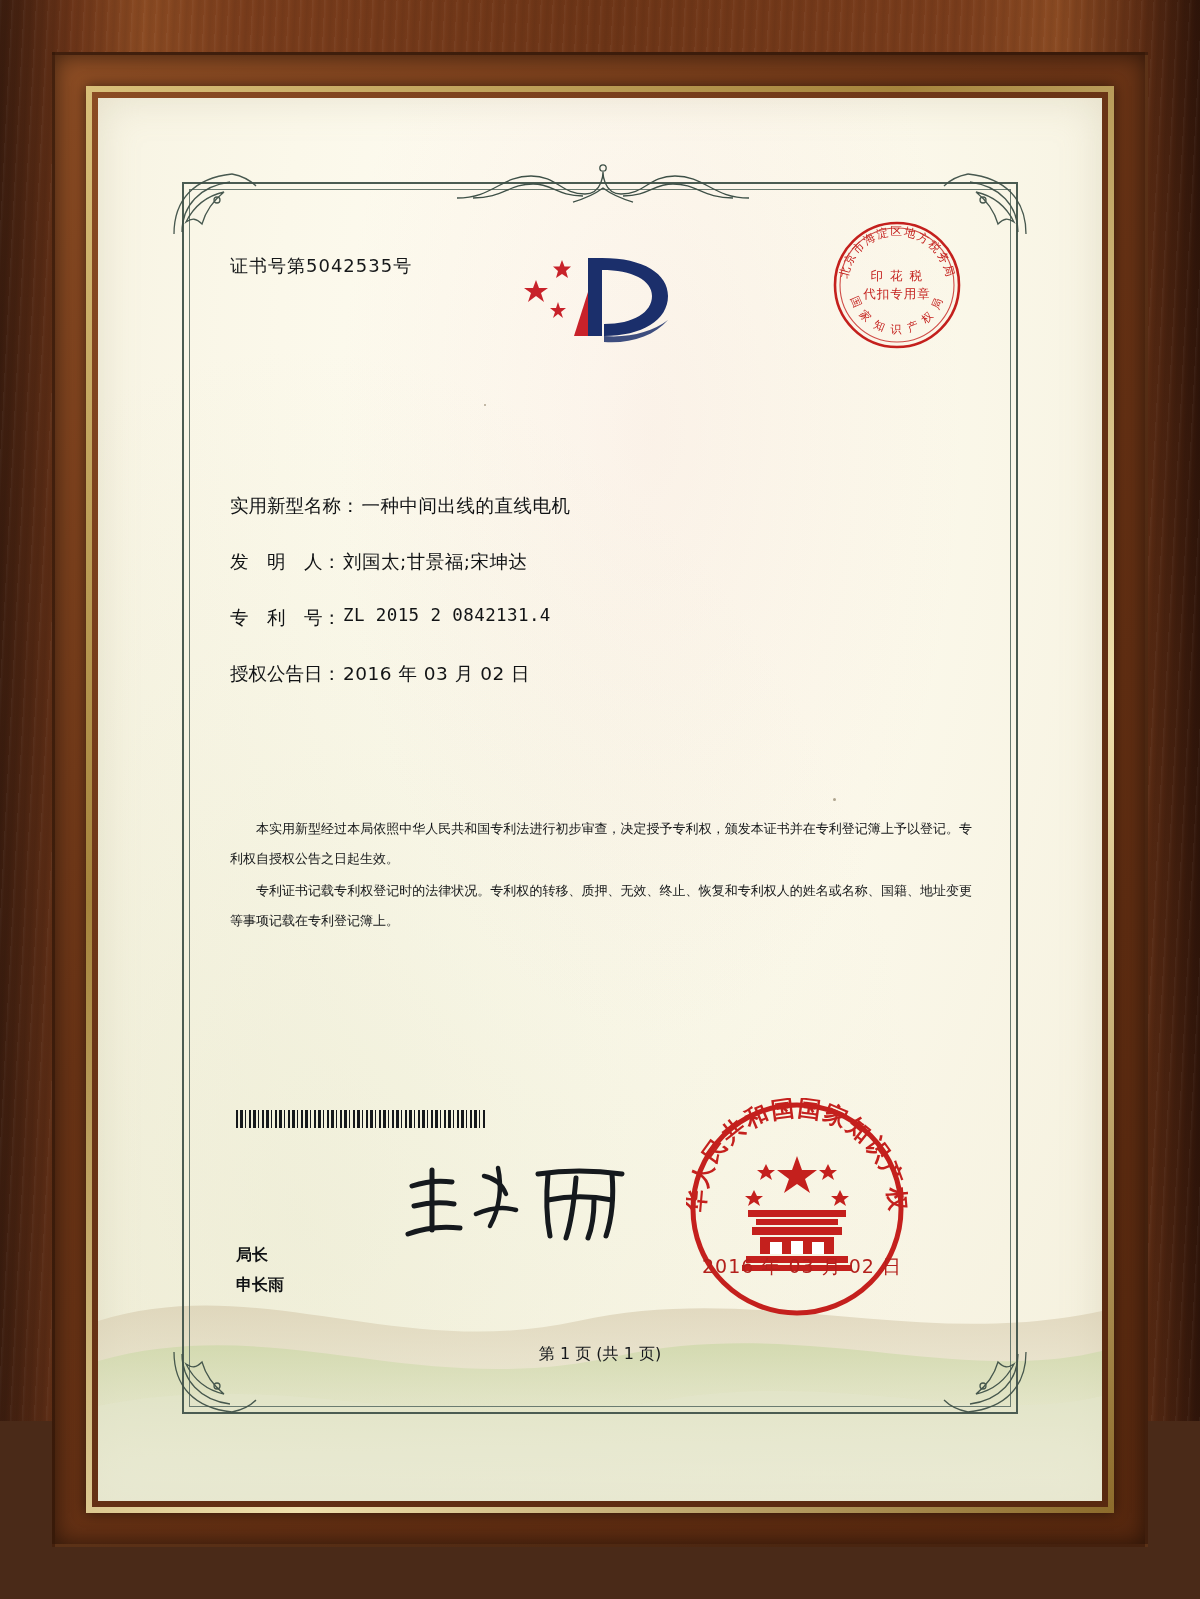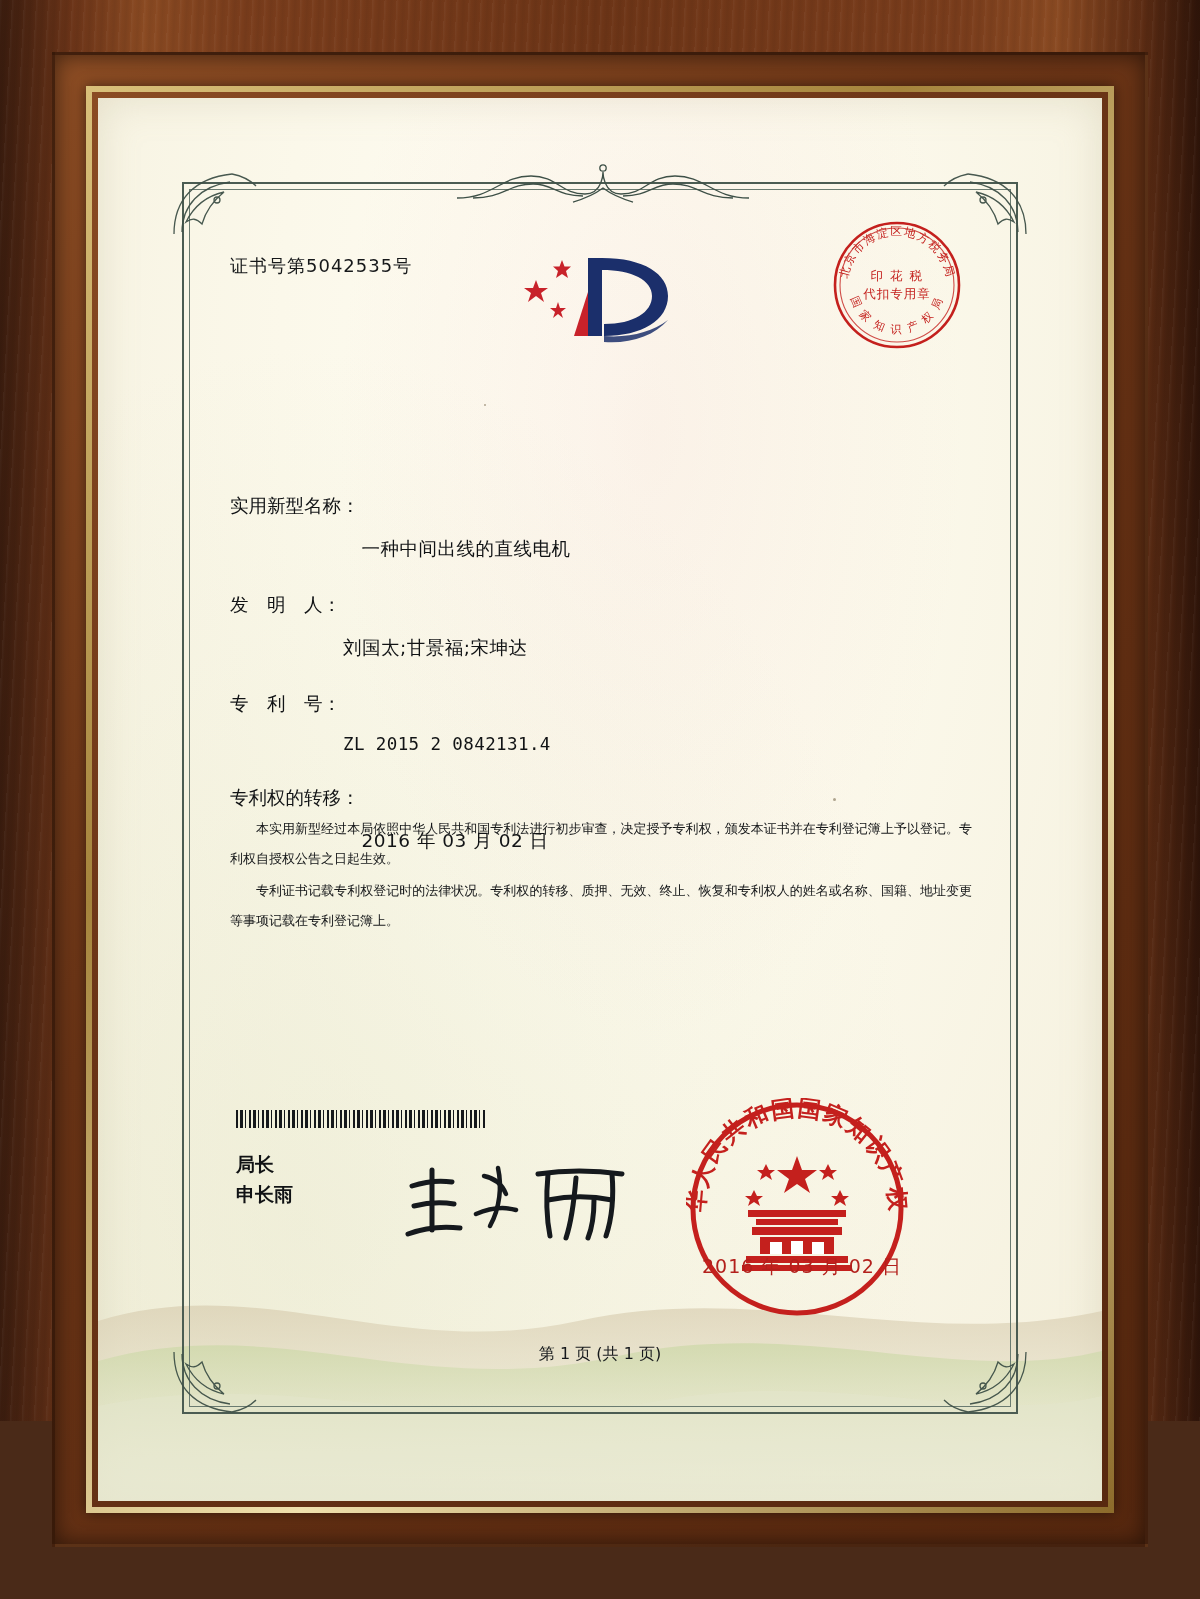--- a/index.html
+++ b/index.html
@@ -160,21 +160,20 @@
     font-size: 18.5px;
     color: #111315;
   }
   .field-label {
     white-space: pre;
     flex: 0 0 auto;
   }
   .field-value {
     margin-left: 2px;
     letter-spacing: .5px;
-    margin-top: 43px;
   }
   .field-value.mono {
     font-family: "DejaVu Sans Mono", "Liberation Mono", monospace;
     font-size: 17.5px;
     letter-spacing: 0.4px;
   }
 
   
   .body-text {
     position: absolute;
@@ -211,22 +210,22 @@
       transparent 2px, transparent 4px,
       #15181b 4px, #15181b 7px,
       transparent 7px, transparent 9px,
       #15181b 9px, #15181b 10px,
       transparent 10px, transparent 13px);
   }
 
   
   .sig-block {
     position: absolute;
-    left: 138px; top: 1051px;
-    font-size: 19px;
+    left: 138px; top: 1142px;
+    font-size: 16px;
     line-height: 30px;
     color: #101214;
     font-weight: 600;
   }
   .signature {
     position: absolute;
     left: 300px; top: 1058px;
     width: 260px; height: 92px;
     color: #15191d;
   }
@@ -387,21 +386,21 @@
       </div>
       <div class="field-row">
         <span class="field-label">发　明　人：</span>
         <span class="field-value">刘国太;甘景福;宋坤达</span>
       </div>
       <div class="field-row">
         <span class="field-label">专　利　号：</span>
         <span class="field-value mono">ZL 2015 2 0842131.4</span>
       </div>
       <div class="field-row">
-        <span class="field-label">专利权的转移：</span>
+        <span class="field-label">授权公告日：</span>
         <span class="field-value">2016 年 03 月 02 日</span>
       </div>
     </div>
 
     <div class="body-text">
       <p>本实用新型经过本局依照中华人民共和国专利法进行初步审查，决定授予专利权，颁发本证书并在专利登记簿上予以登记。专利权自授权公告之日起生效。</p>
       <p>专利证书记载专利权登记时的法律状况。专利权的转移、质押、无效、终止、恢复和专利权人的姓名或名称、国籍、地址变更等事项记载在专利登记簿上。</p>
     </div>
 
     <div class="barcode"></div>

